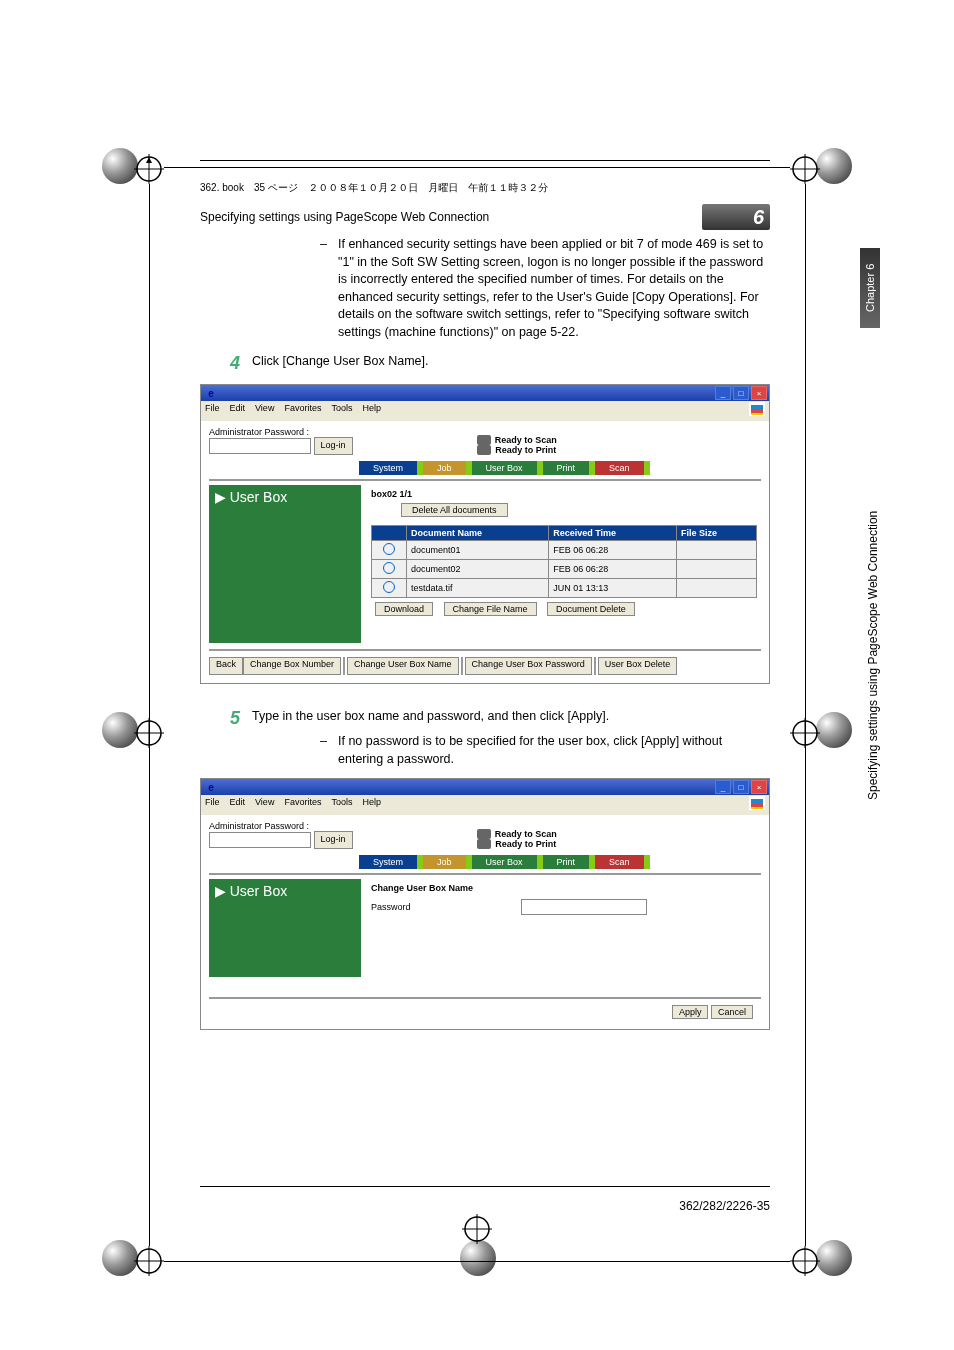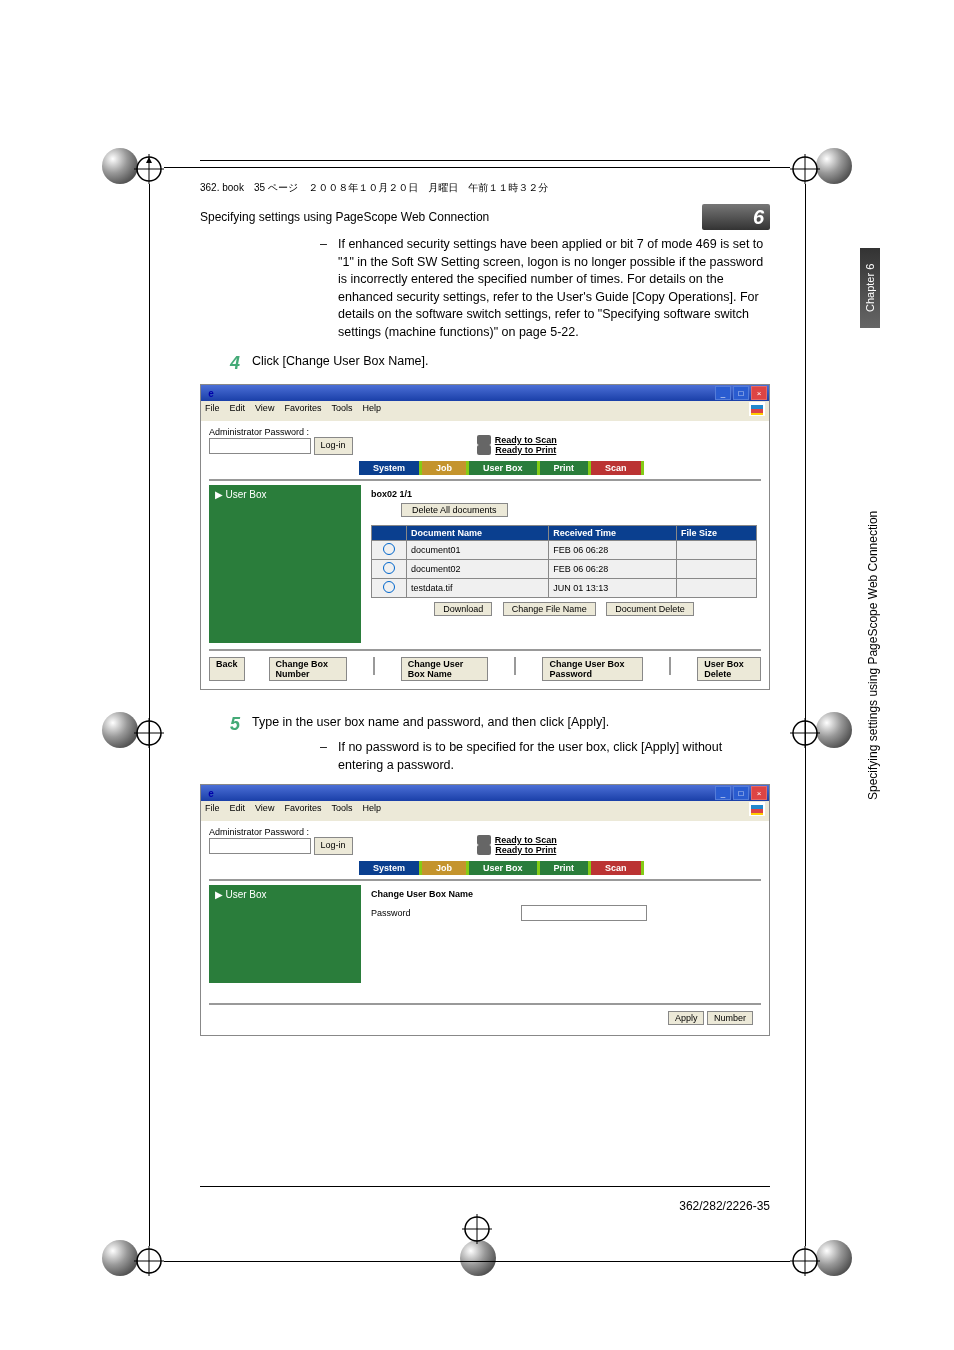--- a/index.html
+++ b/index.html
@@ -140,70 +140,67 @@
     padding:0 6px;
     display:inline-block;
     height:16px;
     line-height:14px;
     vertical-align:middle;
   }
   .ss-ready {
     font-size:9px;
     font-weight:bold;
   }
-  .ss-ready-row { display:flex; align-items:center; gap:4px;text-decoration:underline;}
+  .ss-ready-row { display:flex; align-items:center; gap:4px;}
   .printer-icon {
     width:14px; height:10px; background:#666; border-radius:2px;
     position:relative;
   }
   .tabrow { display:flex; gap:0; margin-top:2px; }
   .tabbtn {
     flex: 0 0 auto;
     padding: 2px 14px;
     font-size:9px;
     color:#fff;
     text-align:center;
-    border-right:3px solid #84cc16;
-    font-weight:bold;
+    border-right:6px solid #84cc16;
   }
   .tab-system{background:#0a3f8f;}
   .tab-job{background:#c4942d;}
   .tab-userbox{background:#2a7d3b;}
   .tab-print{background:#2a7d3b;}
   .tab-scan{background:#b33;}
   .ss-hr { height:2px; background:#999; margin:4px 0; }
   .ss-cols { display:flex; gap:0; }
   .ss-left {
     width:140px;
     background:#2a7d3b;
     color:#fff;
-    font-size:10px;
+    font-size:14px;
     padding:4px 6px;
     min-height:150px;
   }
   .ss-left2 { min-height:90px; }
   .ss-right { flex:1; padding: 4px 4px 4px 10px; }
   .boxinfo { font-weight:bold; font-size:9px; margin-bottom:4px; color:#000;}
   .del-btn {
     border:1px solid #888; background:#ece9d8; font-size:9px; padding:1px 10px; display:inline-block;
   }
   .tbl { border-collapse:collapse; width:100%; margin-top:8px; font-size:9px;}
   .tbl th { background:#0a3f8f; color:#fff; font-weight:bold; padding:2px 4px; text-align:left; border:1px solid #888;}
   .tbl td { background:#f0f0f0; padding:2px 4px; border:1px solid #888;}
   .tbl td.radio { text-align:center; width:26px;}
   .radio-o { width:10px; height:10px; border:1px solid #0066cc; border-radius:50%; display:inline-block;}
-  .action-row { margin-top:6px; text-align:center;}
+  .action-row { margin-top:6px; text-align:left;}
   .act-btn { border:1px solid #888; background:#ece9d8; font-size:9px; padding:1px 8px; margin:0 4px;}
   .ss-bottom-btns {
     display:flex;
-    gap:24px;
     border-top:2px solid #999;
     padding-top:6px;
     margin-top:6px;
-    font-weight:bold;
   }
   .bot-btn { border:1px solid #888; background:#ece9d8; font-size:9px; padding:1px 6px;}
   .divider-v { border-left:2px solid #999; height:18px; margin:0 2px;}
   .ss-ie-icon {
     width:16px; height:16px;
     display:flex; align-items:center; justify-content:center;
     color:#00a; font-weight:bold; font-size:10px;
   }
   .side-text {
     position:absolute;
@@ -493,21 +490,21 @@
             <div style="font-weight:bold; font-size:9px;">Change User Box Name</div>
             <div class="form-row">
               <div class="form-label">Password</div>
               <div class="form-input"></div>
             </div>
           </div>
         </div>
         <div class="ss-hr" style="margin-top:20px;"></div>
         <div style="text-align:right; padding:4px 8px 4px 0;">
           <span class="bot-btn">Apply</span>
-          <span class="bot-btn">Number</span>
+          <span class="bot-btn">Cancel</span>
         </div>
       </div>
     </div>
 
   </div>
 
   <div class="side-chapter-box">Chapter 6</div>
   <div class="side-text">Specifying settings using PageScope Web Connection</div>
 
   <div class="footer-row">

